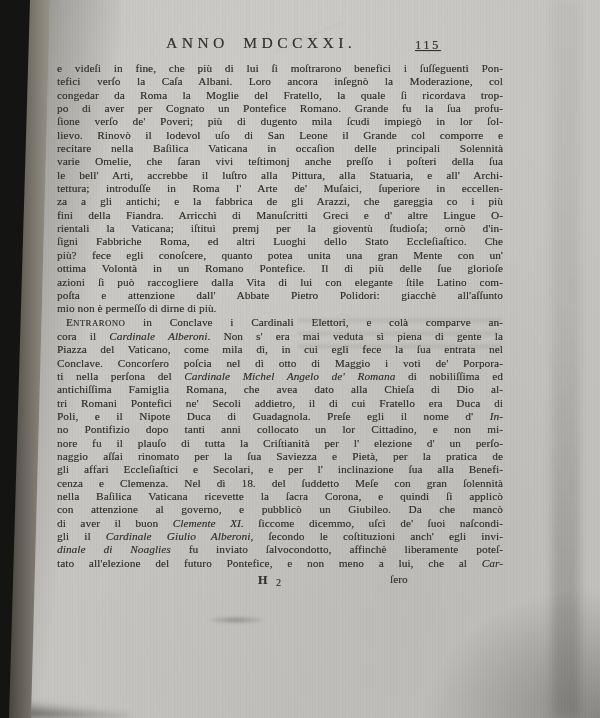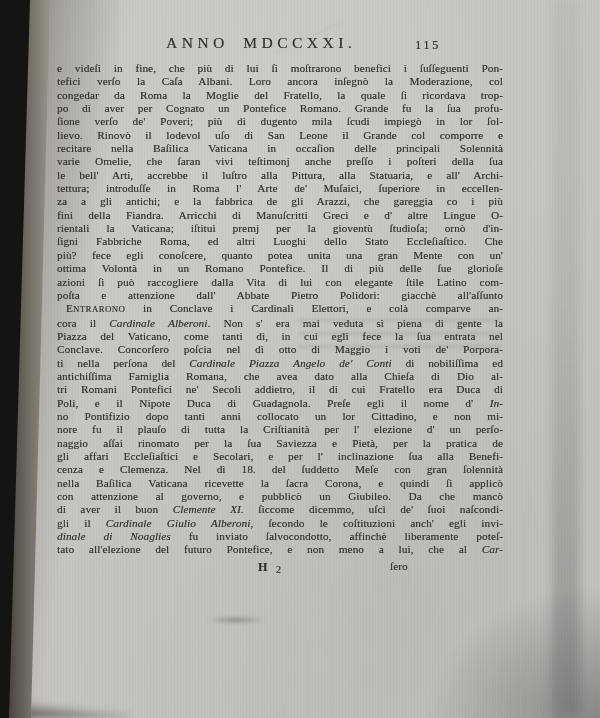--- a/index.html
+++ b/index.html
@@ -31,21 +31,21 @@
   .smudge{position:absolute;left:205px;top:616px;width:62px;height:8px;border-radius:50%;
        background:radial-gradient(ellipse,rgba(66,63,56,0.38),rgba(66,63,56,0) 70%);filter:blur(1.5px);}
   .showthrough{position:absolute;left:298px;top:318px;width:204px;height:36px;opacity:.55;filter:blur(1.3px);
        background:repeating-linear-gradient(to bottom,rgba(92,89,80,0.16) 0 5px,rgba(0,0,0,0) 5px 13px);}
   
   .text-layer{position:absolute;left:57px;top:34px;width:446px;color:#35332d;
        font-size:11.2px;line-height:13.35px;letter-spacing:0.1px;
        text-shadow:0.2px 0.2px 0.6px rgba(53,49,42,0.55);}
   .hdr{position:relative;height:28px;}
   .hdr-title{position:absolute;left:84px;top:2px;font-size:15.5px;letter-spacing:4.5px;word-spacing:6px;white-space:nowrap;margin-left:25px;}
-  .pgnum{position:absolute;left:358px;top:5px;font-size:12.5px;letter-spacing:2.5px;}
+  .pgnum{position:absolute;left:358px;top:5px;font-size:12.5px;letter-spacing:2.5px;text-decoration:underline;}
   .tline{text-align:justify;text-align-last:justify;}
   .tline.last{text-align-last:left;}
   .tline.ind{text-indent:9px;}
   .it{font-style:italic;font-family:Liberation Serif, serif;}
   .sc-rest{font-size:0.78em;letter-spacing:0.5px;}
   .sig{position:relative;height:16px;margin-top:4px;}
   .sig-letter{position:absolute;left:201px;top:0;font-size:12px;font-weight:bold;}
   .sig-number{position:absolute;left:219px;top:2px;font-size:10px;}
   .catchword{position:absolute;left:333px;top:-1px;}
 </style>
@@ -81,25 +81,26 @@
           <div class="tline"><span>le bell' Arti, accrebbe il luſtro alla Pittura, alla Statuaria, e all' Archi-</span></div>
           <div class="tline"><span>tettura; introduſſe in Roma l' Arte de' Muſaici, ſuperiore in eccellen-</span></div>
           <div class="tline"><span>za a gli antichi; e la fabbrica de gli Arazzi, che gareggia co i più</span></div>
           <div class="tline"><span>fini della Fiandra. Arricchì di Manuſcritti Greci e d' altre Lingue O-</span></div>
           <div class="tline"><span>rientali la Vaticana; iſtituì premj per la gioventù ſtudioſa; ornò d'in-</span></div>
           <div class="tline"><span>ſigni Fabbriche Roma, ed altri Luoghi dello Stato Eccleſiaſtico. Che</span></div>
           <div class="tline"><span>più? fece egli conoſcere, quanto potea unita una gran Mente con un'</span></div>
           <div class="tline"><span>ottima Volontà in un Romano Pontefice. Il di più delle ſue glorioſe</span></div>
           <div class="tline"><span>azioni ſi può raccogliere dalla Vita di lui con elegante ſtile Latino com-</span></div>
           <div class="tline"><span>poſta e attenzione dall' Abbate Pietro Polidori: giacchè all'aſſunto</span></div>
+          <div class="tline last"><span>mio non è permeſſo di dirne di più.</span></div>
           <div class="tline ind"><span class="sc"><span>E</span><span class="sc-rest">NTRARONO</span></span><span> in Conclave i Cardinali Elettori, e colà comparve an-</span></div>
           <div class="tline"><span>cora il </span><span class="it">Cardinale Alberoni</span><span>. Non s' era mai veduta sì piena di gente la</span></div>
-          <div class="tline"><span>Piazza del Vaticano, come tanti dì, in cui egli fece la ſua entrata nel</span></div>
+          <div class="tline"><span>Piazza del Vaticano, come mila dì, in cui egli fece la ſua entrata nel</span></div>
           <div class="tline"><span>Conclave. Concorſero poſcia nel dì otto di Maggio i voti de' Porpora-</span></div>
-          <div class="tline"><span>ti nella perſona del </span><span class="it">Cardinale Piazza Angelo de' Conti</span><span> di nobiliſſima ed</span></div>
+          <div class="tline"><span>ti nella perſona del </span><span class="it">Cardinale Michel Angelo de' Romana</span><span> di nobiliſſima ed</span></div>
           <div class="tline"><span>antichiſſima Famiglia Romana, che avea dato alla Chieſa di Dio al-</span></div>
           <div class="tline"><span>tri Romani Pontefici ne' Secoli addietro, il di cui Fratello era Duca di</span></div>
           <div class="tline"><span>Poli, e il Nipote Duca di Guadagnola. Preſe egli il nome d' </span><span class="it">In-</span></div>
           <div class="tline"><span>no Pontifizio dopo tanti anni collocato un lor Cittadino, e non mi-</span></div>
           <div class="tline"><span>nore fu il plauſo di tutta la Criſtianità per l' elezione d' un perſo-</span></div>
           <div class="tline"><span>naggio aſſai rinomato per la ſua Saviezza e Pietà, per la pratica de</span></div>
           <div class="tline"><span>gli affari Eccleſiaſtici e Secolari, e per l' inclinazione ſua alla Benefi-</span></div>
           <div class="tline"><span>cenza e Clemenza. Nel dì 18. del ſuddetto Meſe con gran ſolennità</span></div>
           <div class="tline"><span>nella Baſilica Vaticana ricevette la ſacra Corona, e quindi ſi applicò</span></div>
           <div class="tline"><span>con attenzione al governo, e pubblicò un Giubileo. Da che mancò</span></div>

